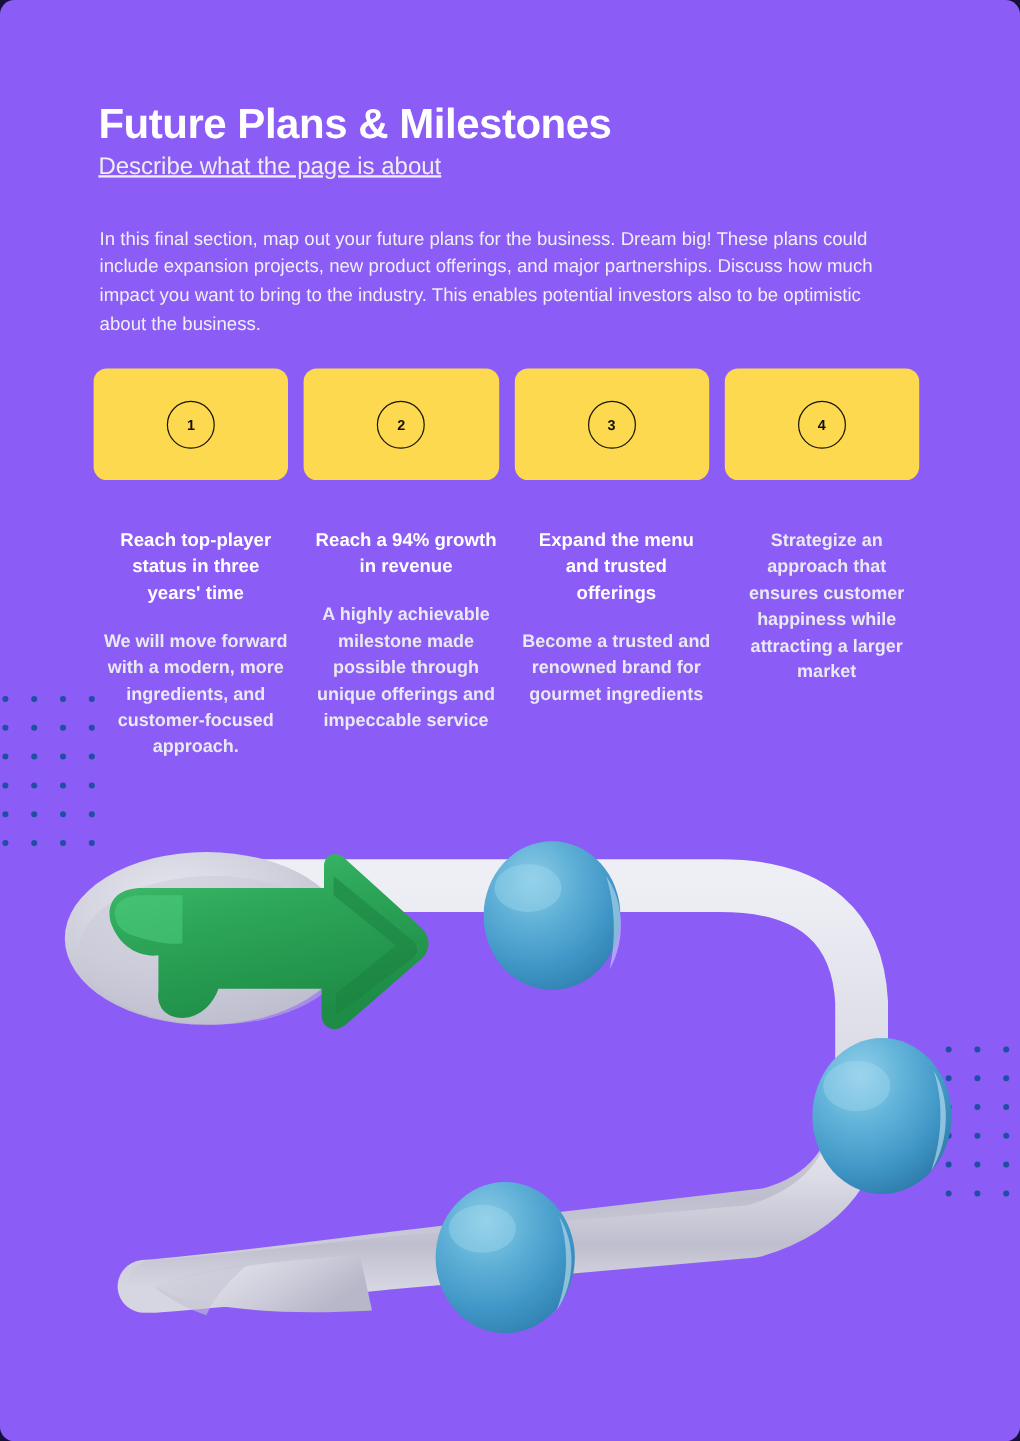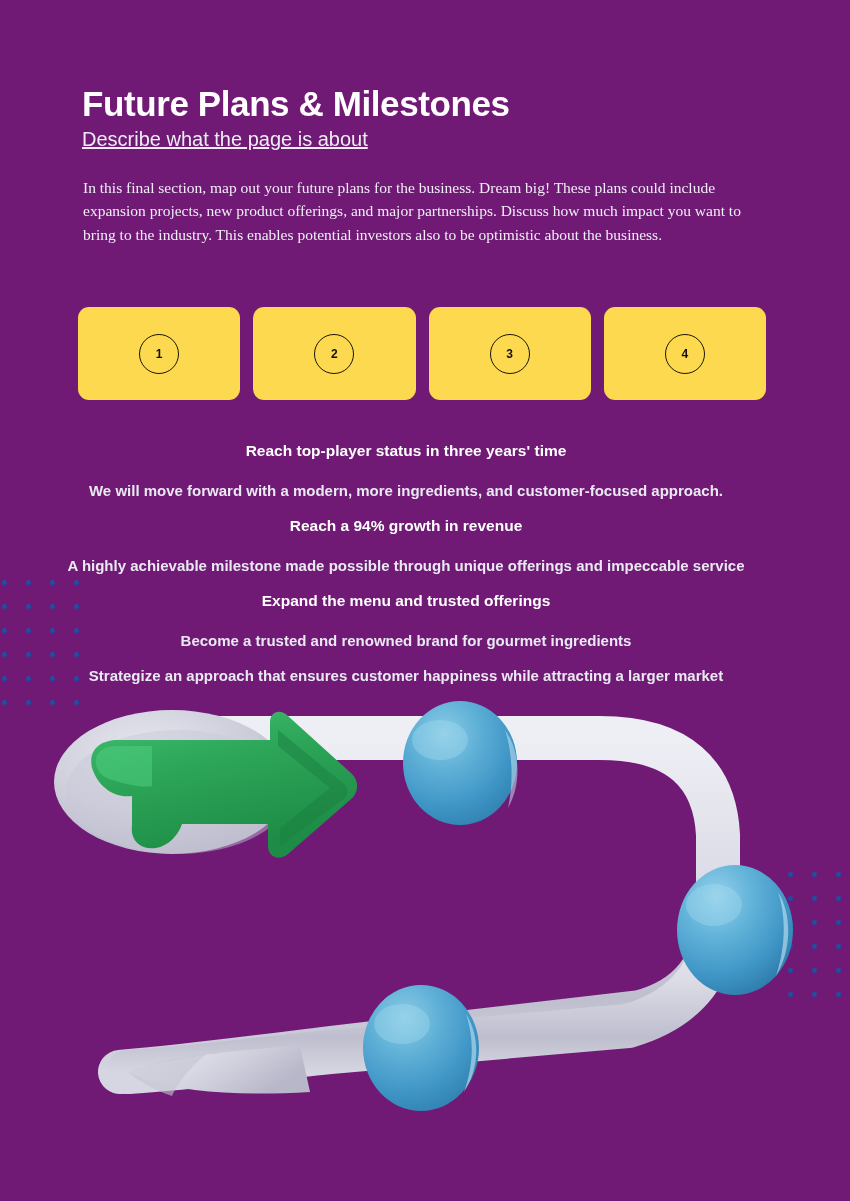--- a/index.html
+++ b/index.html
@@ -10,22 +10,23 @@
     width: 850px;
     height: 1201px;
     background: #141139;
     font-family: "Liberation Sans", sans-serif;
     overflow: hidden;
   }
   .page {
     position: relative;
     width: 850px;
     height: 1201px;
-    background: #701a75;
+    background: #8b5cf6;
     overflow: hidden;
+    border-radius: 12px;
   }
 
   
   .dot-grid {
     position: absolute;
     display: grid;
     z-index: 1;
   }
   .dot-grid .dot {
     width: 5px;
@@ -68,23 +69,23 @@
     color: #EDEDF3;
     margin: 4px 0 0 0;
     line-height: 1.2;
     text-decoration: underline;
   }
 
   
   .intro {
     position: absolute;
     left: 83px;
-    top: 160px;
+    top: 172px;
     width: 675px;
-    font-family: Liberation Serif, serif;
+    font-family: Liberation Sans, sans-serif;
     font-size: 15.5px;
     line-height: 1.54;
     color: #EFEFF5;
     z-index: 5;
   }
 
   
   .cards {
     position: absolute;
     left: 78px;
@@ -112,27 +113,26 @@
     align-items: center;
     justify-content: center;
     font-size: 12px;
     font-weight: bold;
     color: #15110a;
   }
 
   
   .columns {
     position: absolute;
-    left: 62px;
+    left: 82px;
     top: 440px;
     width: 688px;
     display: flex;
     gap: 13px;
     z-index: 5;
-    flex-direction: column;
   }
   .column {
     flex: 1 1 0;
     text-align: center;
   }
   .col-heading {
     font-size: 15.5px;
     font-weight: bold;
     color: #FFFFFF;
     line-height: 1.43;

